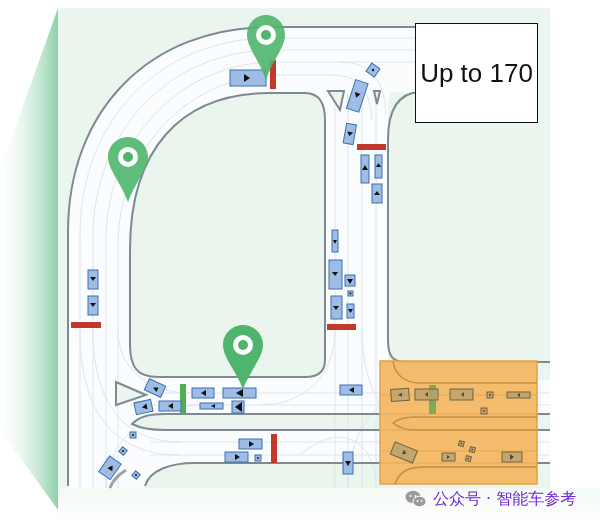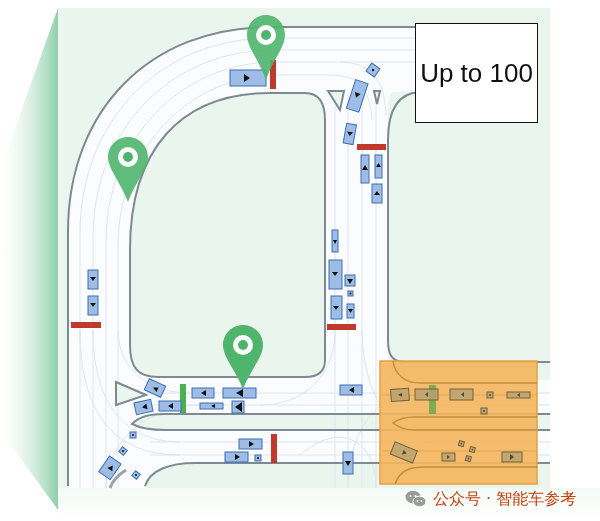--- a/index.html
+++ b/index.html
@@ -14,21 +14,21 @@
       position: absolute; left: 415px; top: 23px; width: 123px; height: 100px;
       background: #ffffff; border: 1.5px solid #111;
       box-sizing: border-box;
       display: flex; flex-direction: column; align-items: center; justify-content: center;
       font-family: "Liberation Sans", sans-serif; font-size: 26px; line-height: 29px; color: #111;
       text-align: center;
     }
     .watermark {
       position: absolute; left: 405px; top: 488px; height: 22px;
       display: flex; align-items: center; gap: 6px;
-      color: #c2410c; font-family: "DejaVu Sans", sans-serif; font-size: 16px;
+      color: #6d28d9; font-family: "DejaVu Sans", sans-serif; font-size: 16px;
     }
     .wm-icon { width: 22px; height: 18px; position: relative; }
   </style>
 </head>
 <body>
 
 <svg id="scene" viewBox="0 0 600 521" xmlns="http://www.w3.org/2000/svg">
   <defs>
     <linearGradient id="wedgeGrad" x1="0" y1="0" x2="1" y2="0">
       <stop offset="0" stop-color="#ffffff" stop-opacity="0.2"></stop>
@@ -323,21 +323,21 @@
     </g>
     <g>
       <path d="M243,325 C232,325 223,334 223,345 C223,357 235,369 243,389 C251,369 263,357 263,345 C263,334 254,325 243,325 Z" fill="#4fb56c"></path>
       <circle cx="243" cy="345" r="10" fill="#ffffff"></circle>
         <circle cx="243" cy="345" r="5" fill="#4fb56c"></circle>
     </g>
   </g>
 </svg>
 
 <div class="caption-box">
-  <div>Up to 100</div>
+  <div>Up to 170</div>
 </div>
 
 <div class="watermark">
   <svg class="wm-icon" viewBox="0 0 22 18">
     <ellipse cx="8" cy="7" rx="7.5" ry="6.2" fill="#9a9a9a"></ellipse>
     <ellipse cx="14.5" cy="11.5" rx="6.5" ry="5.3" fill="#9a9a9a" stroke="#ffffff" stroke-width="1"></ellipse>
     <circle cx="5.5" cy="6" r="1" fill="#fff"></circle>
       <circle cx="10.5" cy="6" r="1" fill="#fff"></circle>
     <circle cx="12.5" cy="11" r="0.9" fill="#fff"></circle>
       <circle cx="16.5" cy="11" r="0.9" fill="#fff"></circle>

